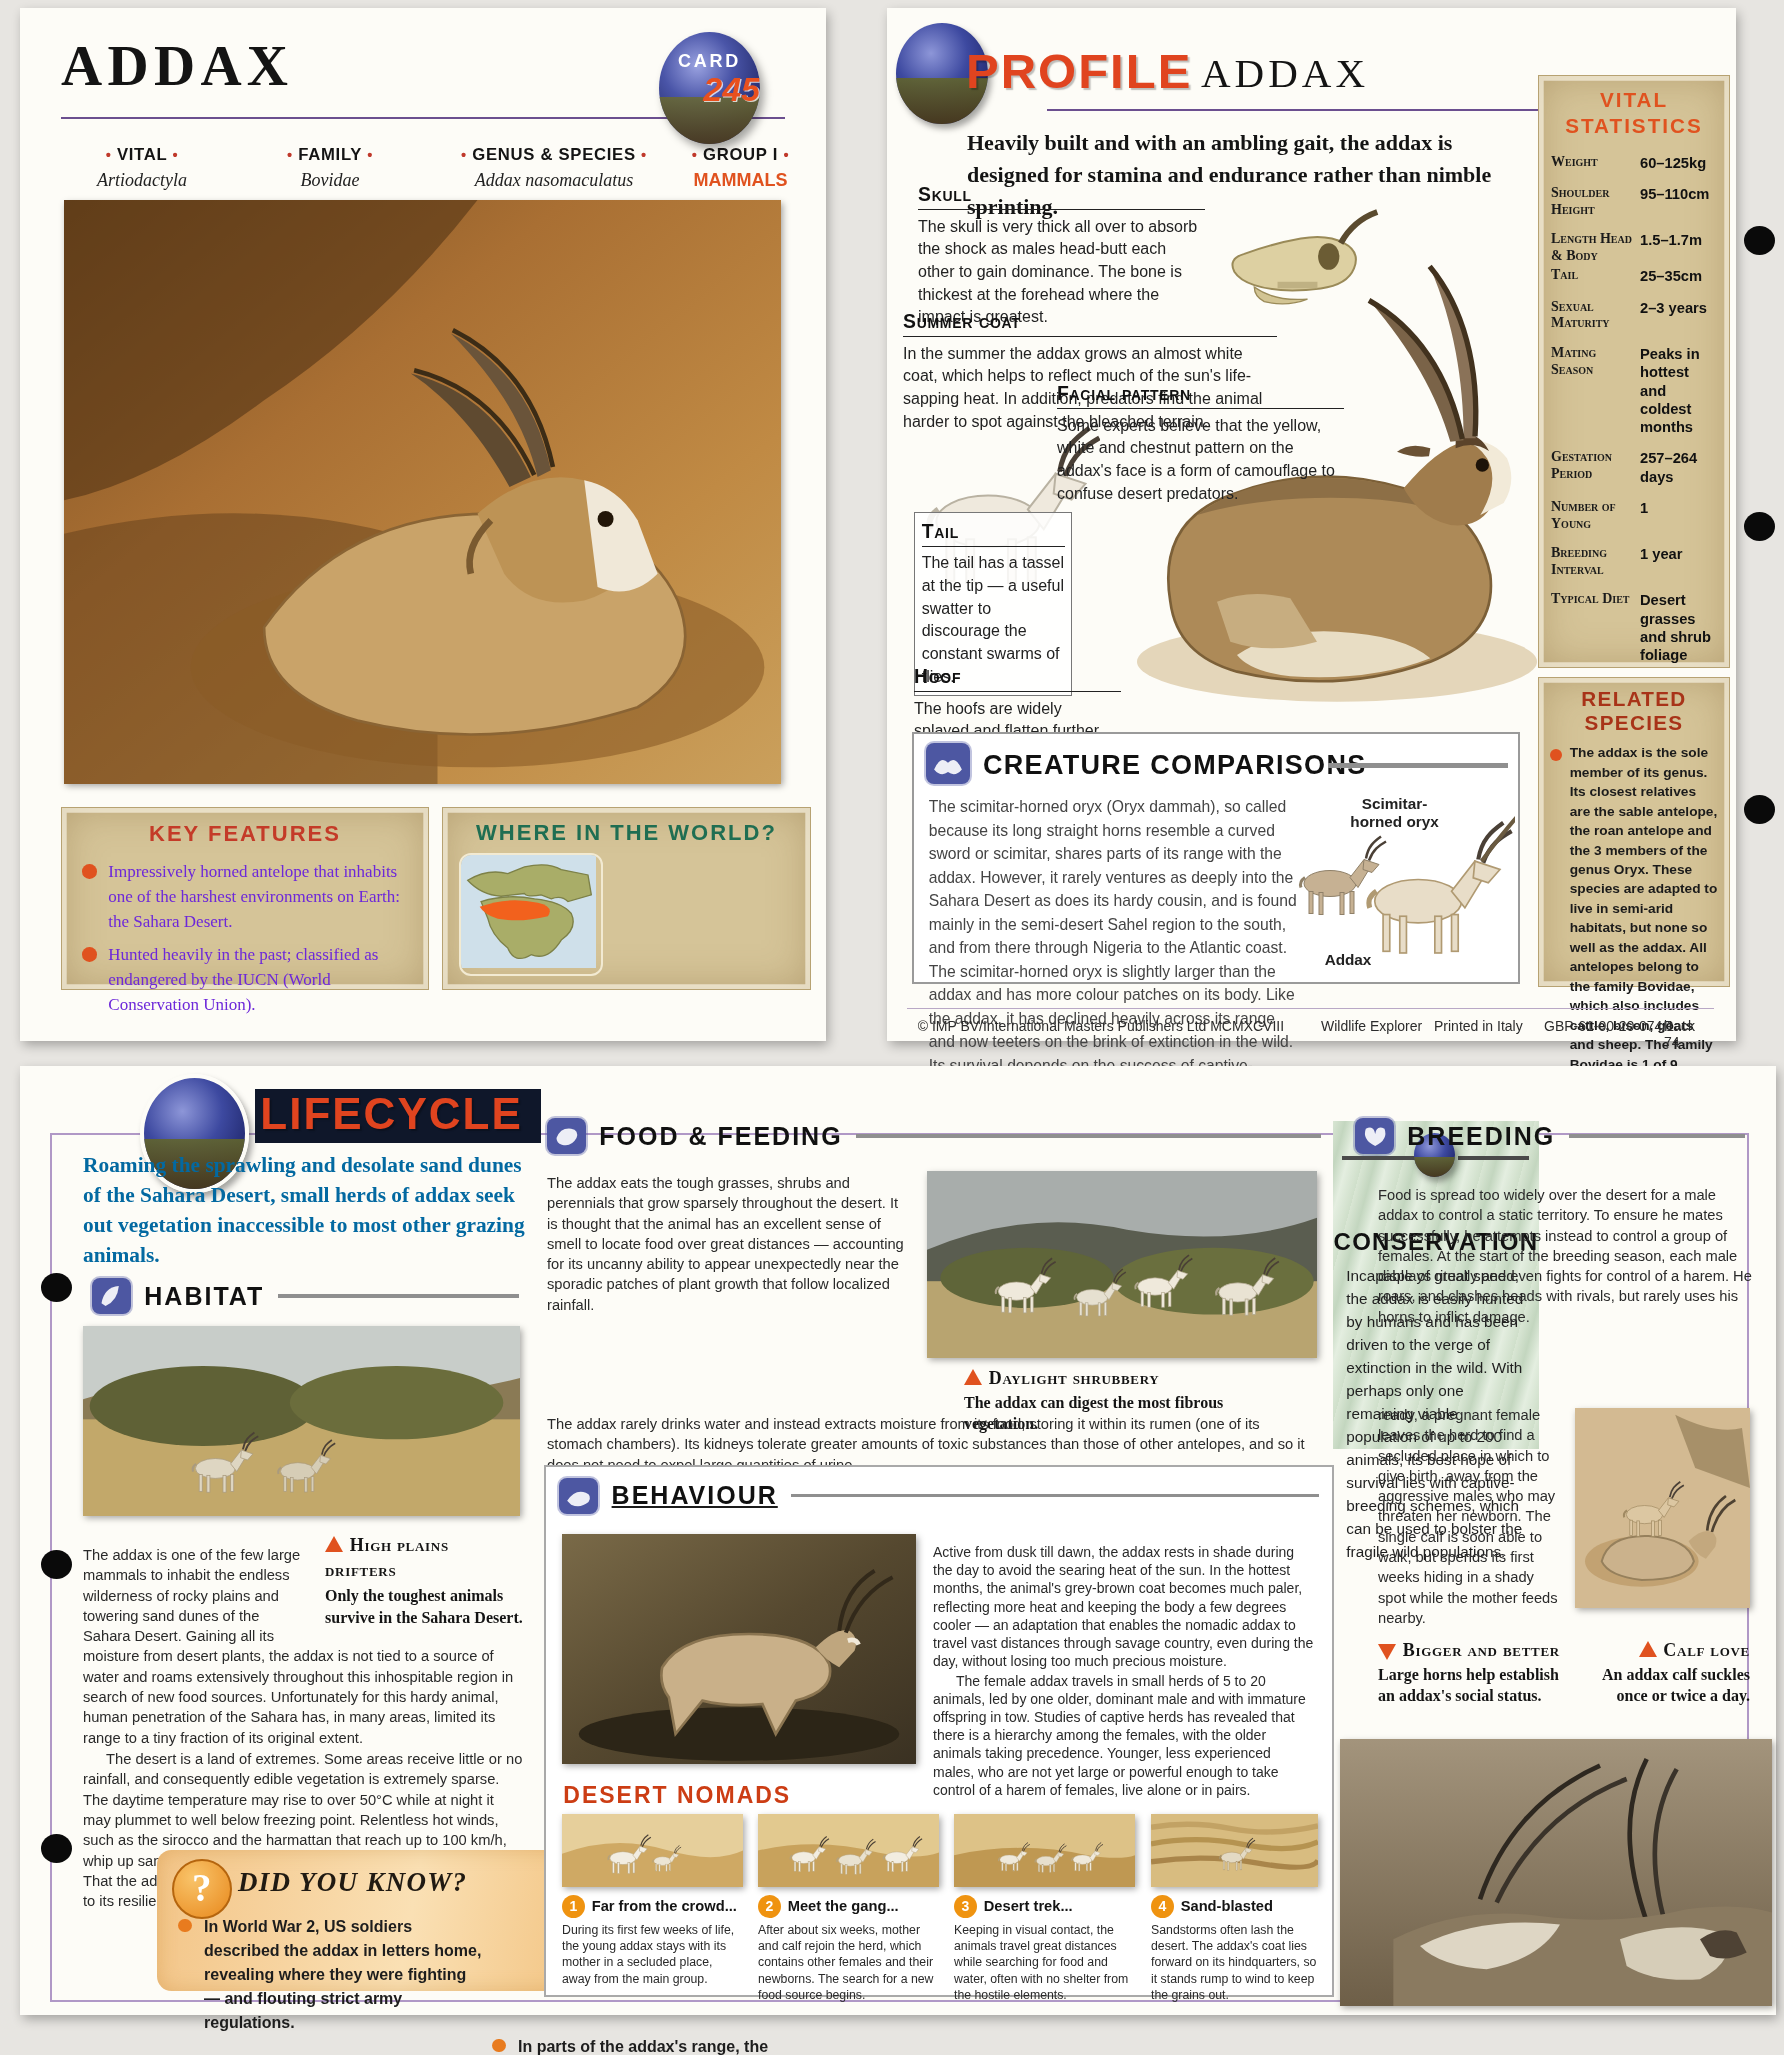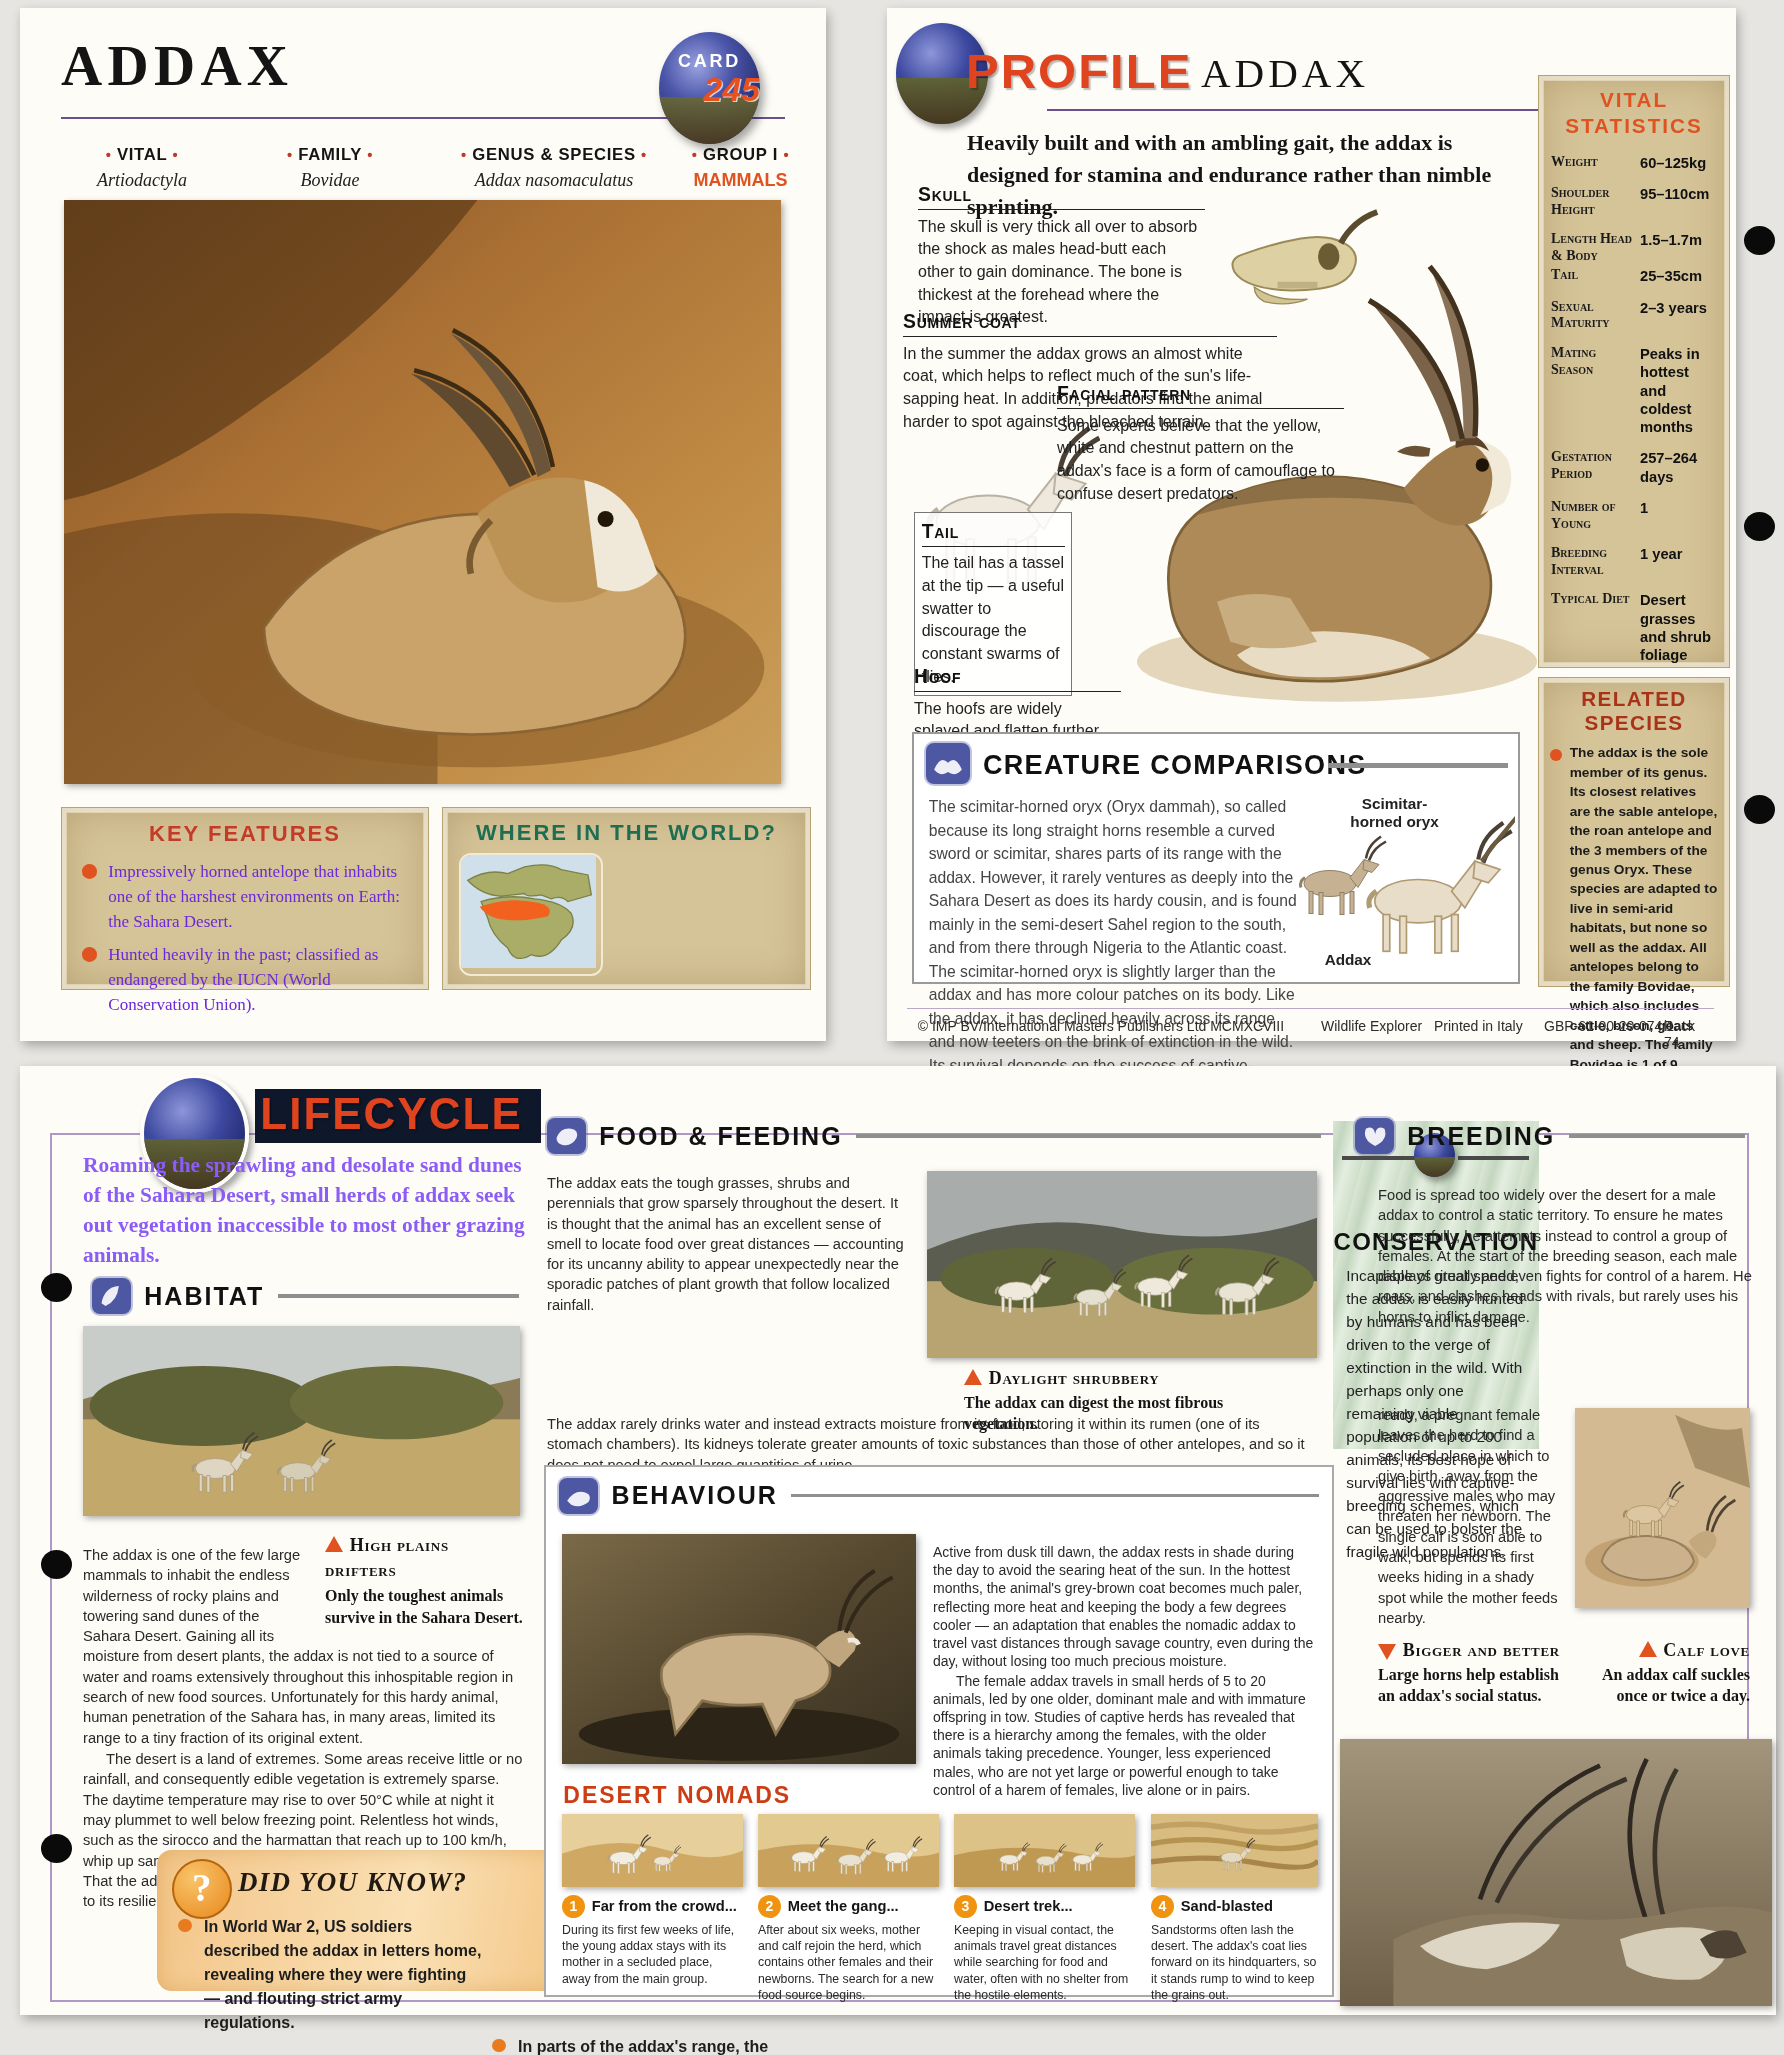--- a/index.html
+++ b/index.html
@@ -41,21 +41,21 @@
   .rs-text .dot{position:absolute;left:0;top:5.3px;width:12px;height:12px;border-radius:50%;background:#e0521f;}
   .cc-box{border:2px solid #9a9a9a;background:#fff;}
   .cc-title{font-weight:800;font-size:27px;letter-spacing:1.3px;color:#111;}
   .cc-text{font-size:15.7px;line-height:1.5;color:#444;}
   .cc-label{font-size:15.3px;font-weight:bold;color:#222;text-align:center;}
   .stamp{background:#4d57a2;border-radius:8px;box-shadow:0 0 0 2px rgba(77,87,162,.35);position:relative;}
   .footer-text{font-size:14px;color:#2c2c2c;}
   
   .frame{border:2.7px solid #b098c6;}
   .lc-heading{color:#e0441f;font-weight:800;font-size:44px;letter-spacing:2px;text-shadow:2px 2px 1.3px rgba(0,0,0,.25);}
-  .lc-intro{font-family:"Liberation Serif",serif;font-weight:bold;font-size:21.4px;line-height:1.4;color:#8b5cf6;}
+  .lc-intro{font-family:"Liberation Serif",serif;font-weight:bold;font-size:21.4px;line-height:1.4;color:#0369a1;}
   .sec-head{display:flex;align-items:center;gap:13.3px;}
   .sec-title{font-weight:800;font-size:25px;letter-spacing:2px;color:#111;}
   .sec-rule{flex:1;height:3.3px;background:#8f8f8f;}
   .body-text{font-size:14.7px;line-height:1.38;color:#2a2a2a;}
   .body-text p{margin:12px 0 0 0;}
   .body-text p + p{text-indent:23px;margin-top:1.3px;}
   .cap{font-family:"Liberation Serif",serif;font-weight:bold;color:#141414;}
   .cap-title{font-variant:small-caps;font-size:18px;letter-spacing:0.7px;}
   .cap-text{font-size:16px;line-height:1.35;margin-top:2.7px;}
   .tri-up{display:inline-block;width:0;height:0;border-left:9.3px solid transparent;border-right:9.3px solid transparent;border-bottom:16px solid #e0521f;margin-right:6.7px;vertical-align:-1.3px;}
@@ -488,21 +488,21 @@
         <path d="M470,300 C430,200 420,110 460,30" fill="none" stroke="#2e2820" stroke-width="7"></path>
         <path d="M495,300 C465,210 462,120 505,45" fill="none" stroke="#3a332a" stroke-width="7"></path>
         <path d="M80,300 Q180,250 300,265 Q420,280 520,255 Q600,245 648,260 L648,400 L80,400 Z" fill="#8a7a60"></path>
         <path d="M120,310 Q210,265 330,278 Q300,330 220,345 Q150,340 120,310 Z" fill="#ded6c4"></path>
         <path d="M420,300 Q500,270 570,290 Q600,330 540,360 Q470,365 430,340 Z" fill="#d6cdb8"></path>
         <path d="M540,300 Q570,280 595,290 L610,320 Q580,335 555,325 Z" fill="#4e4234"></path>
       </svg>
     </div>
 
     <div class="abs beh-box" style="left:524px;top:399px;width:786px;height:528px;">
-      <div class="sec-head" style="margin:10.7px 13.3px 0 13.3px;">
+      <div class="sec-head" style="margin:10.7px 13.3px 0 13.3px;text-decoration:underline;">
         <div class="stamp" style="width:39px;height:36px;">
           <svg width="39" height="36" viewBox="0 0 58 54">
               <path d="M12,34 Q24,16 40,22 Q50,26 44,36 Q32,46 18,40 Z" fill="#fff" opacity="0.9"></path>
             </svg>
         </div>
         <div class="sec-title">BEHAVIOUR</div>
         <div class="sec-rule"></div>
       </div>
       <div class="abs photo" style="left:16px;top:67px;width:354px;height:230px;">
         <svg width="354" height="230" viewBox="0 0 530 345" preserveAspectRatio="none">

